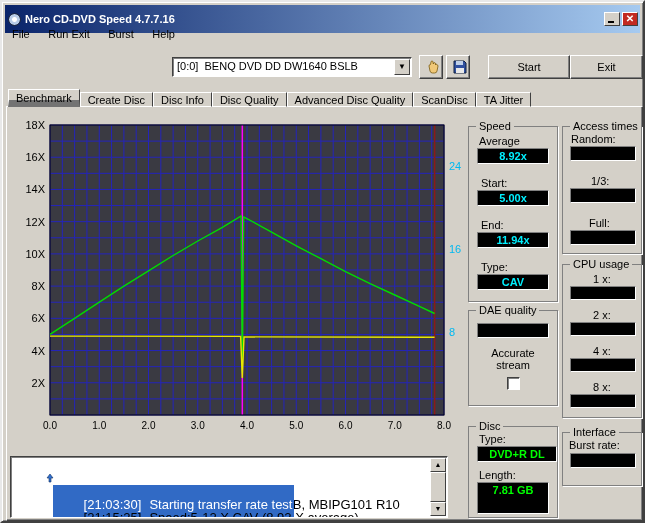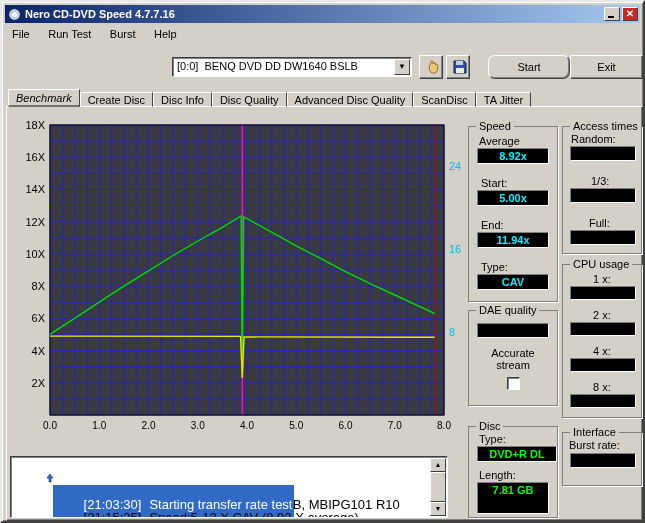--- a/index.html
+++ b/index.html
@@ -2,21 +2,21 @@
 <html><head>
 <meta charset="utf-8">
 <style>
   * { box-sizing: border-box; margin: 0; padding: 0; }
   html,body { background:#808080; }
   body { font-family:"Liberation Sans", sans-serif; }
   .win { position:relative; width:645px; height:523px; background:#d4d0c8;
          border:2px solid; border-color:#e8e8e8 #404040 #404040 #e8e8e8;
          box-shadow: inset 1px 1px 0 #ffffff, inset -1px -1px 0 #808080; overflow:hidden; }
   
-  .titlebar { position:absolute; left:3px; top:3px; right:3px; height:18px;
+  .titlebar { position:absolute; left:3px; top:3px; right:3px; height:28px;
               background:linear-gradient(to right,#0a246a,#a6caf0);
               display:flex; align-items:center; padding:0 2px; }
   .app-icon { width:13px; height:13px; border-radius:50%; margin:0 4px 0 1px;
               background:radial-gradient(circle at 50% 50%, #ffffff 0 2px, #b8cce8 3px 5px, #3c4c60 6px); border:1px solid #202840; }
   .title-text { color:#ffffff; font-size:11px; font-weight:bold; flex:1;
                 white-space:nowrap; overflow:hidden; }
   .win-btn { width:16px; height:14px; margin-left:2px; background:#d4d0c8;
              border:1px solid; border-color:#ffffff #404040 #404040 #ffffff;
              position:relative; cursor:default; }
   .win-btn.min::before { content:""; position:absolute; left:3px; right:5px; bottom:2px; border-bottom:2px solid #000; }
@@ -46,21 +46,21 @@
   .tool-btn, .btn { position:absolute; background:#d4d0c8; border:1px solid;
          border-color:#ffffff #404040 #404040 #ffffff; box-shadow: inset -1px -1px 0 #808080;
          font-family:inherit; font-size:11px; color:#000; cursor:default; }
   .tool-btn { width:24px; height:24px; padding:2px 0 0 3px; }
   .btn { height:24px; text-align:center; }
   
   .tabs { position:absolute; left:6px; top:87px; height:18px; white-space:nowrap; z-index:5; }
   .tab { display:inline-block; vertical-align:bottom; height:15px; line-height:15px; margin-top:2px;
          padding:0 7px; font-size:11px; background:#d4d0c8;
          border:1px solid; border-color:#ffffff #404040 #ffffff #ffffff; }
-  .tab.active { height:18px; line-height:17px; margin-top:0; border-bottom:2px solid #737373; position:relative; z-index:6;font-style:italic; }
+  .tab.active { height:18px; line-height:17px; margin-top:0; border-bottom:7px solid #737373; position:relative; z-index:6; }
   
   .panel { position:absolute; left:4px; top:104px; width:637px; height:415px; background:#d4d0c8;
            border:1px solid; border-color:#ffffff #404040 #404040 #ffffff;
            box-shadow: inset -1px -1px 0 #808080; }
   
   .chart { position:absolute; left:12px; top:116px; }
   .chart text { font-family:"Liberation Sans", sans-serif; }
   
   .group { position:absolute; border:1px solid #808080; box-shadow:1px 1px 0 #ffffff, inset 1px 1px 0 #ffffff00; }
   .gtitle { position:absolute; top:-7px; left:7px; background:#d4d0c8; padding:0 3px; font-size:11px; color:#000; }
@@ -97,21 +97,21 @@
 
   <div class="titlebar">
     <span class="app-icon"></span>
     <span class="title-text">Nero CD-DVD Speed 4.7.7.16</span>
     <span class="win-btn min"></span>
     <span class="win-btn close"></span>
   </div>
 
   <div class="menubar">
     <span class="menu-item">File</span>
-    <span class="menu-item">Run Test</span>
+    <span class="menu-item">Run Exit</span>
     <span class="menu-item">Burst</span>
     <span class="menu-item">Help</span>
   </div>
 
 
   <div class="combo">
     <span class="combo-text">[0:0]  BENQ DVD DD DW1640 BSLB</span>
     <span class="combo-btn"></span>
   </div>
 
@@ -121,21 +121,21 @@
     </svg>
   </button>
   <button class="tool-btn" style="left:444px; top:53px;">
     <svg width="16" height="16" viewBox="0 0 16 16">
       <path d="M2 2 h10 l2 2 v10 h-12 z" fill="#3050a0" stroke="#102040"></path>
       <rect x="4" y="2" width="7" height="4" fill="#c0d0e8"></rect>
       <rect x="4" y="9" width="8" height="5" fill="#e8e8e8"></rect>
     </svg>
   </button>
 
-  <button class="btn" style="left:486px; top:53px; width:82px;border-radius:7px;">Start</button>
+  <button class="btn" style="left:486px; top:53px; width:82px;">Start</button>
   <button class="btn" style="left:568px; top:53px; width:73px;">Exit</button>
 
   <div class="tabs">
     <span class="tab active">Benchmark</span><span class="tab">Create Disc</span><span class="tab">Disc Info</span><span class="tab">Disc Quality</span><span class="tab">Advanced Disc Quality</span><span class="tab">ScanDisc</span><span class="tab">TA Jitter</span>
   </div>
 
   <div class="panel"></div>
 
   <svg id="chart-svg" class="chart" width="452" height="322">
       <rect x="36" y="7" width="394" height="290" fill="#3a3a42"></rect>

